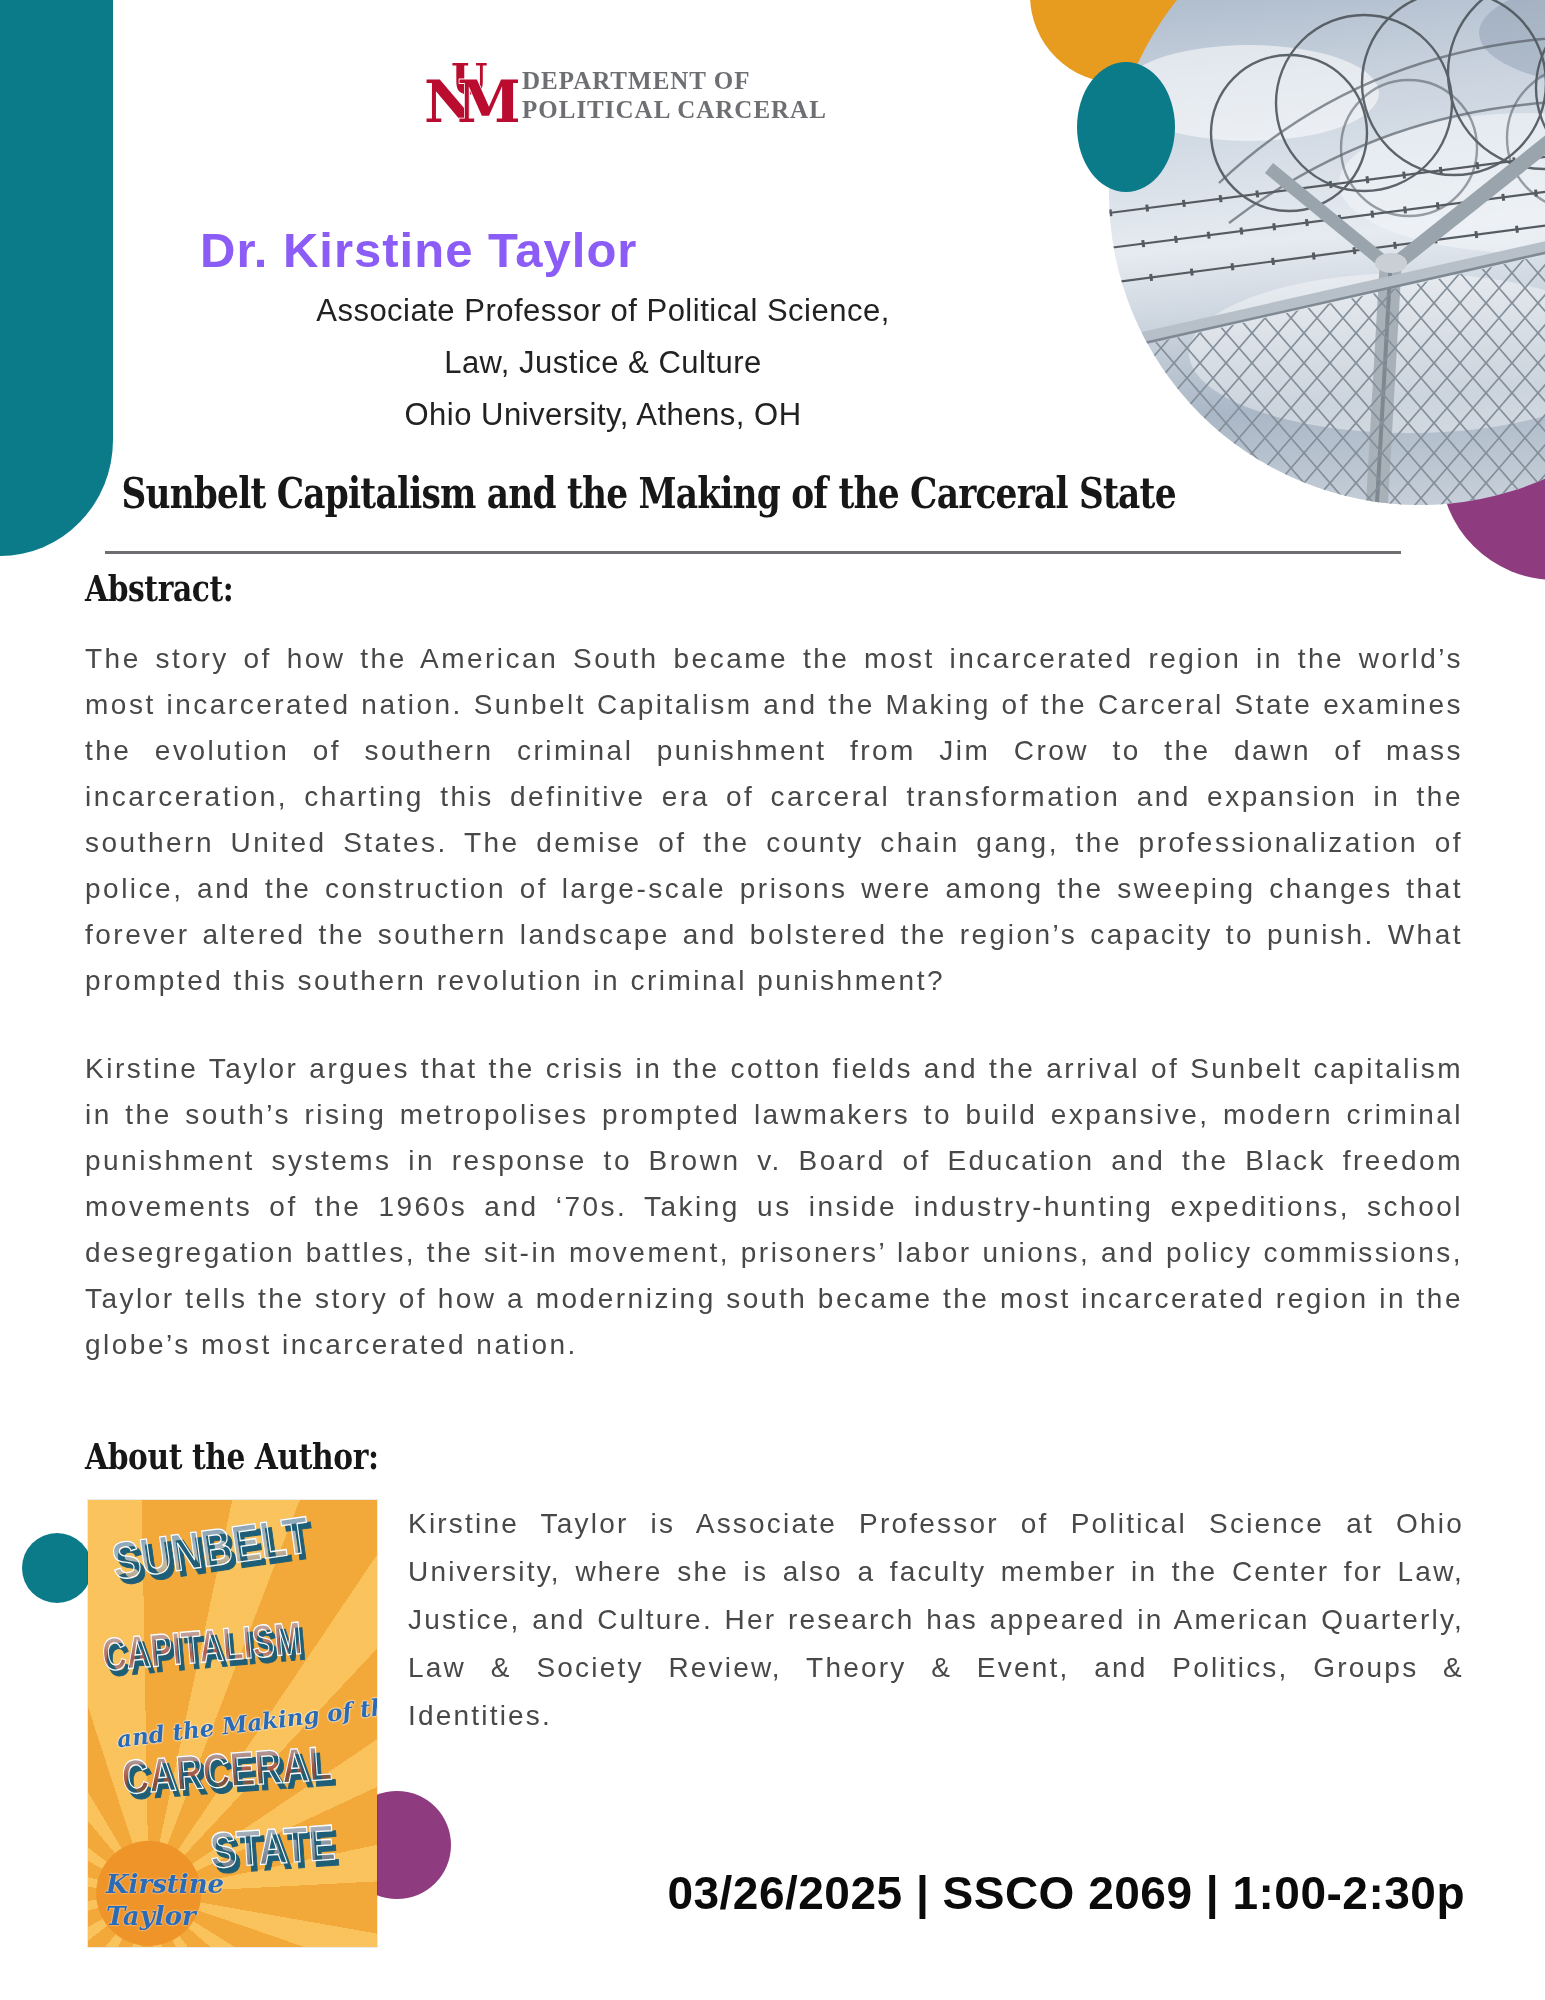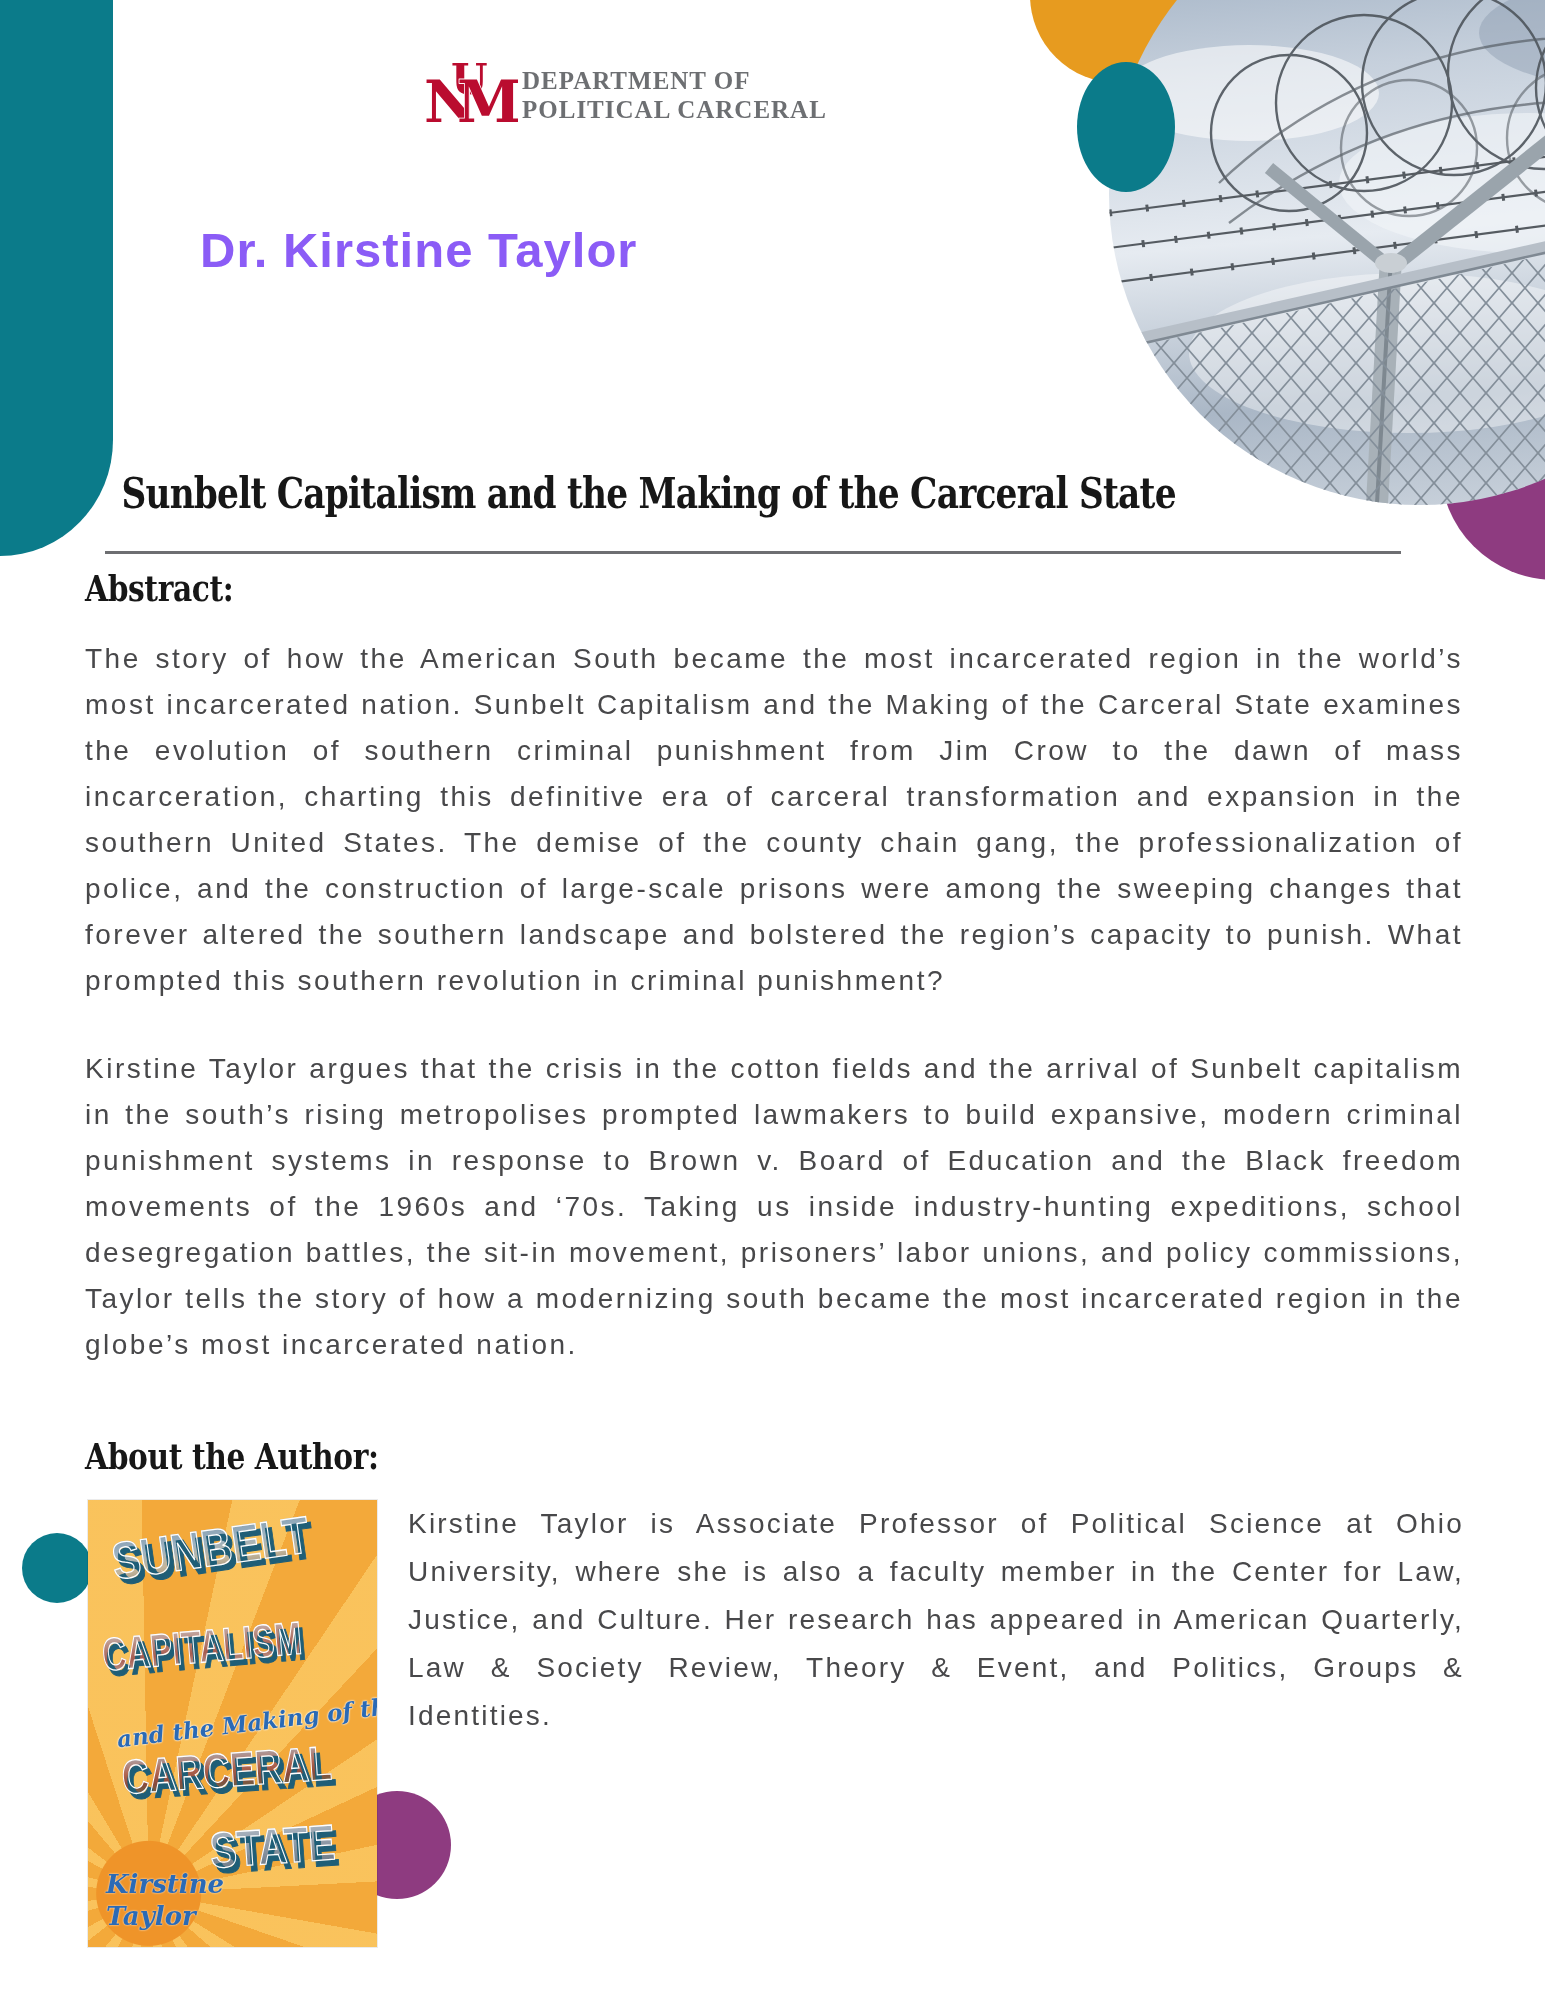--- a/index.html
+++ b/index.html
@@ -156,20 +156,25 @@
       <text x="0" y="66" font-size="58" stroke="#ffffff" stroke-width="1.5" paint-order="stroke">N</text>
       <text x="33" y="66" font-size="58" stroke="#ffffff" stroke-width="1.5" paint-order="stroke">M</text>
     </svg>
   </div>
   <div class="dept">
     <div>DEPARTMENT OF</div>
     <div>POLITICAL CARCERAL</div>
   </div>
 
   <div class="speaker-name">Dr. Kirstine Taylor</div>
+  <div class="speaker-titles">
+    <div>Associate Professor of Political Science,</div>
+    <div>Law, Justice &amp; Culture</div>
+    <div>Ohio University, Athens, OH</div>
+  </div>
 
   <div class="talk-title">Sunbelt Capitalism and the Making of the Carceral State</div>
   <div class="hr-line"></div>
 
   <div class="slab abstract-heading">Abstract:</div>
   <div class="abstract-body">
     <p>The story of how the American South became the most incarcerated region in the world’s most incarcerated nation. Sunbelt Capitalism and the Making of the Carceral State examines the evolution of southern criminal punishment from Jim Crow to the dawn of mass incarceration, charting this definitive era of carceral transformation and expansion in the southern United States. The demise of the county chain gang, the professionalization of police, and the construction of large-scale prisons were among the sweeping changes that forever altered the southern landscape and bolstered the region’s capacity to punish. What prompted this southern revolution in criminal punishment?</p>
     <p>Kirstine Taylor argues that the crisis in the cotton fields and the arrival of Sunbelt capitalism in the south’s rising metropolises prompted lawmakers to build expansive, modern criminal punishment systems in response to Brown v. Board of Education and the Black freedom movements of the 1960s and ‘70s. Taking us inside industry-hunting expeditions, school desegregation battles, the sit-in movement, prisoners’ labor unions, and policy commissions, Taylor tells the story of how a modernizing south became the most incarcerated region in the globe’s most incarcerated nation.</p>
   </div>
 
@@ -185,14 +190,15 @@
     <span class="cover-word w-carceral" data-text="CARCERAL">CARCERAL</span>
     <span class="cover-word w-state" data-text="STATE">STATE</span>
     <div class="cover-author">
       <div>Kirstine</div>
       <div>Taylor</div>
     </div>
   </div>
 
   <div class="bio">Kirstine Taylor is Associate Professor of Political Science at Ohio University, where she is also a faculty member in the Center for Law, Justice, and Culture. Her research has appeared in American Quarterly, Law &amp; Society Review, Theory &amp; Event, and Politics, Groups &amp; Identities.</div>
 
+  <div class="event-details">03/26/2025 | SSCO 2069 | 1:00-2:30p</div>
 
 </div>
 
 </body></html>

